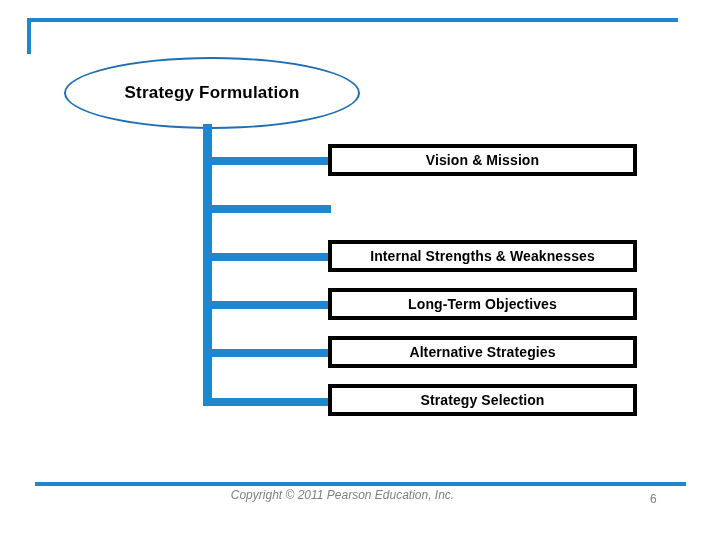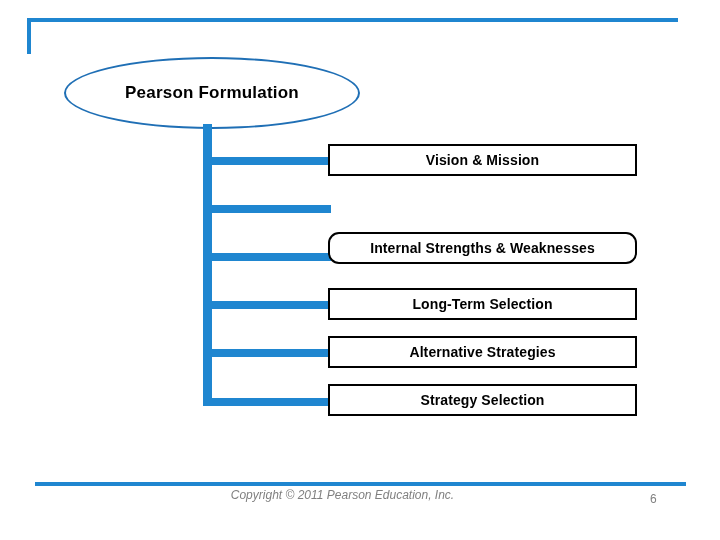--- a/index.html
+++ b/index.html
@@ -74,21 +74,21 @@
     background: #1f86d0;
   }
 
   
   .box {
     position: absolute;
     left: 328px;
     width: 309px;
     height: 32px;
     box-sizing: border-box;
-    border: 2px solid #000000;
+    border: 4px solid #000000;
     background: #ffffff;
     display: flex;
     align-items: center;
     justify-content: center;
   }
   .box-label {
     font-size: 14px;
     font-weight: bold;
     color: #000000;
     white-space: nowrap;
@@ -128,40 +128,40 @@
 </style>
 </head>
 <body>
 
 <div id="slide">
 
   <div class="top-rule"></div>
   <div class="top-tick"></div>
 
   <div class="ellipse">
-    <span class="ellipse-label">Pearson Formulation</span>
+    <span class="ellipse-label">Strategy Formulation</span>
   </div>
 
   <div class="trunk"></div>
 
   <div class="branch" style="top:157px;"></div>
   <div class="branch" style="top:205px;"></div>
   <div class="branch" style="top:253px;"></div>
   <div class="branch" style="top:301px;"></div>
   <div class="branch" style="top:349px;"></div>
   <div class="branch" style="top:398px;"></div>
 
   <div class="box" style="top:144px;">
     <span class="box-label">Vision &amp; Mission</span>
   </div>
-  <div class="box" style="top:232px;border-radius:11px;">
+  <div class="box" style="top:240px;">
     <span class="box-label">Internal Strengths &amp; Weaknesses</span>
   </div>
   <div class="box" style="top:288px;">
-    <span class="box-label">Long-Term Selection</span>
+    <span class="box-label">Long-Term Objectives</span>
   </div>
   <div class="box" style="top:384px;">
     <span class="box-label">Strategy Selection</span>
   </div>
   <div class="box" style="top:336px;">
     <span class="box-label">Alternative Strategies</span>
   </div>
 
   <div class="footer-rule"></div>
   <div class="footer-text">

